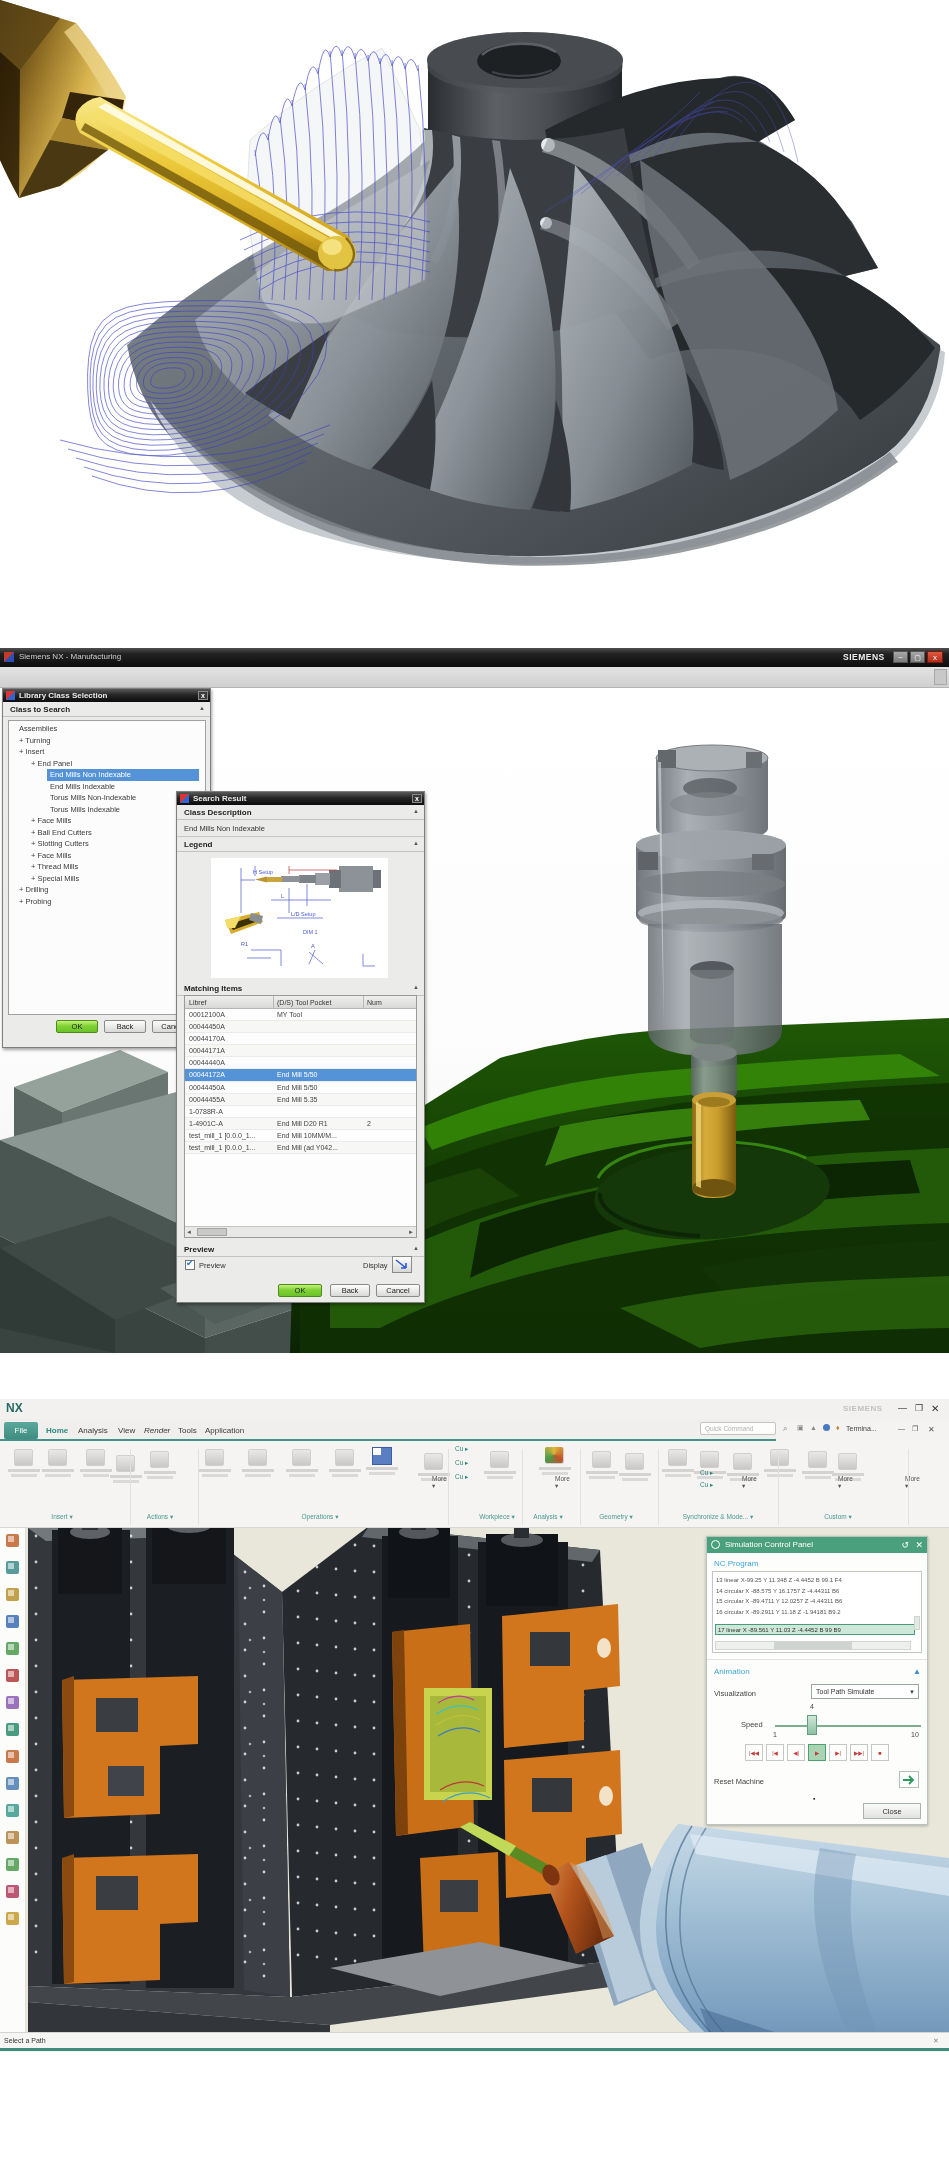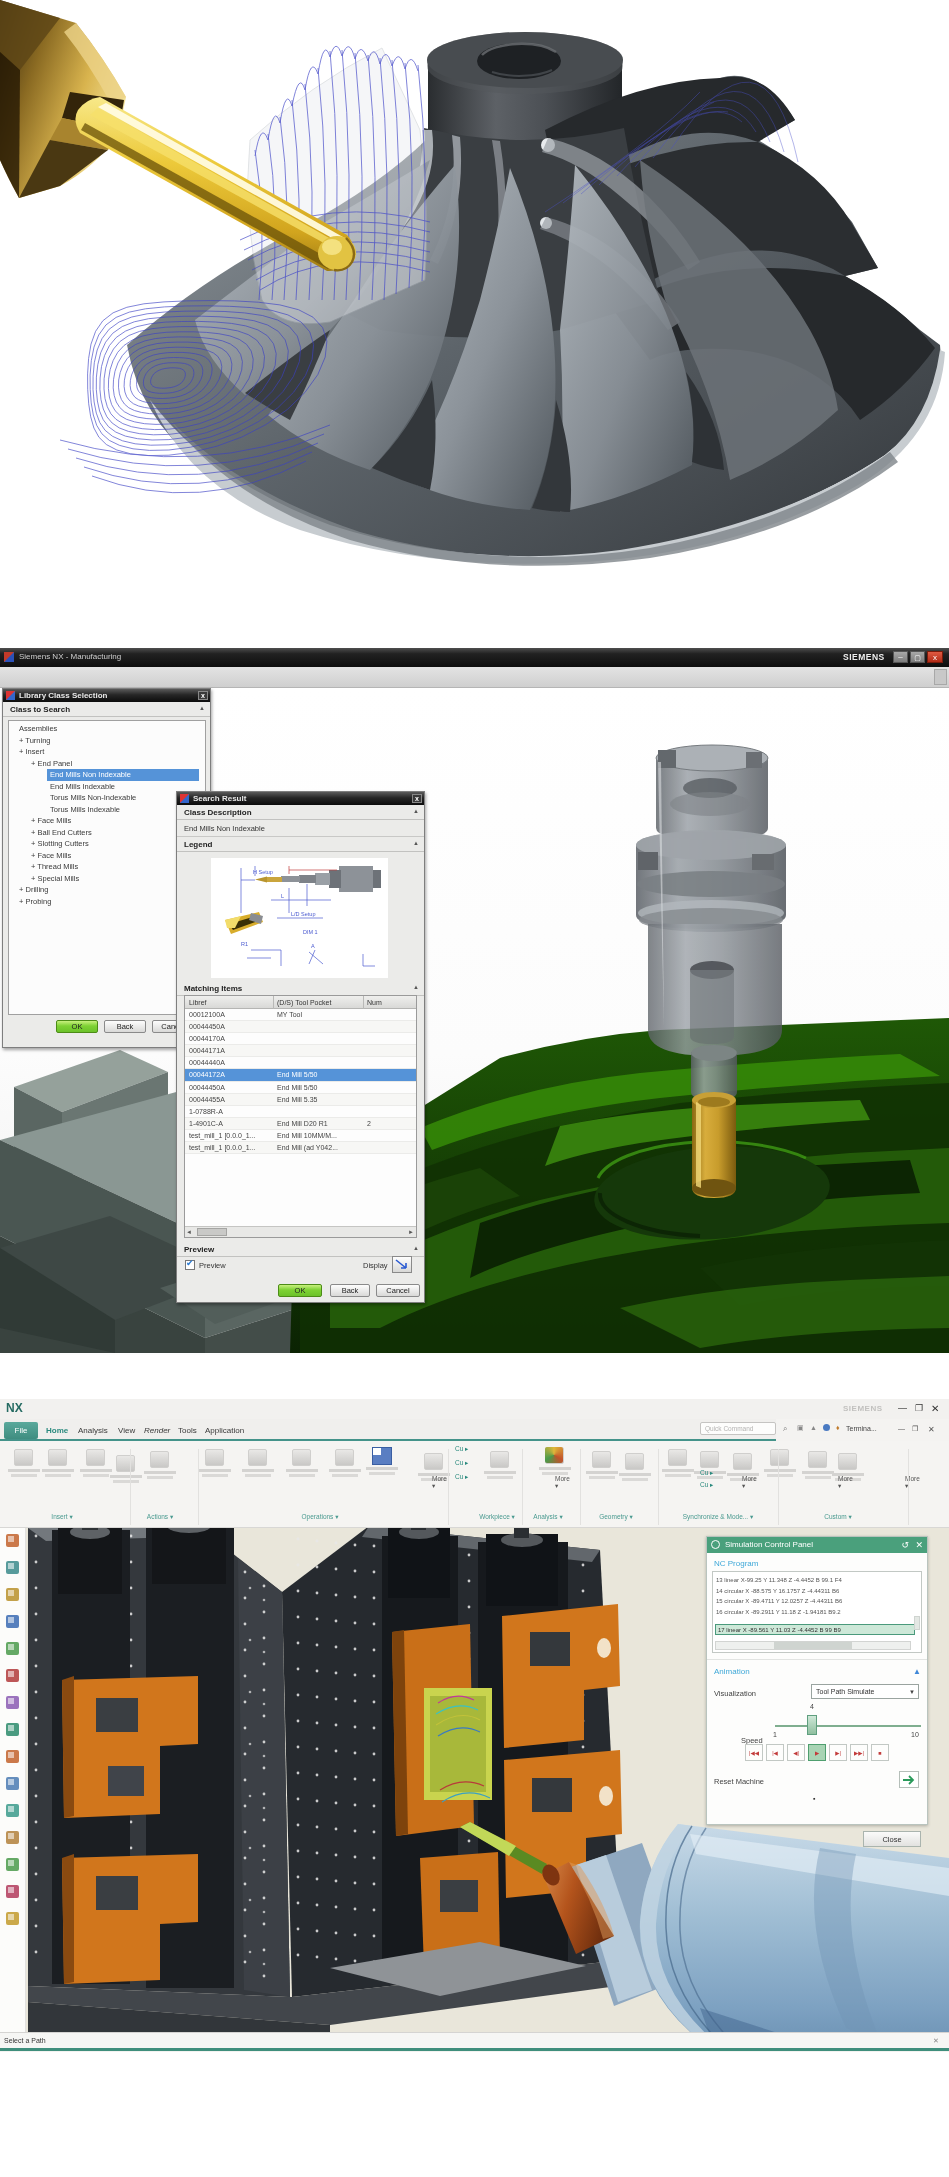--- a/index.html
+++ b/index.html
@@ -1247,40 +1247,40 @@
             <span style="position:absolute;left:30%;width:40%;height:7px;top:0;background:#cfd4d0;"></span>
           </div>
         <div style="position:absolute;right:1px;top:44px;width:6px;height:14px;background:#e4e8e4;border:1px solid #cfd4d0;"></div>
       </div>
       <div class="abs" style="left:0;top:122px;width:220px;height:1px;background:#e2e4e2;"></div>
       <div class="abs" style="left:7px;top:130px;font-size:8px;color:#3fa8d8;">Animation</div>
       <div class="abs" style="left:206px;top:130px;font-size:8px;color:#3f88d8;">▲</div>
       <div class="abs" style="left:7px;top:152px;font-size:7.5px;color:#444;">Visualization</div>
       <div class="abs" style="left:104px;top:147px;width:108px;height:15px;background:#fff;border:1px solid #9aa4a0;font-size:7px;color:#333;line-height:14px;padding-left:4px;">Tool Path Simulate<span style="position:absolute;right:3px;top:0;font-size:6px;color:#444;">▼</span></div>
       <div class="abs" style="left:103px;top:166px;font-size:7px;color:#444;">4</div>
-      <div class="abs" style="left:34px;top:183px;font-size:7.5px;color:#444;margin-top:16px;">Speed</div>
+      <div class="abs" style="left:34px;top:183px;font-size:7.5px;color:#444;">Speed</div>
       <div class="abs" style="left:68px;top:188px;width:146px;height:2px;background:#7fae8f;"></div>
       <div class="abs" style="left:100px;top:178px;width:10px;height:20px;background:linear-gradient(#cfe8d8,#8fbf9f);border:1px solid #5f9f7f;"></div>
       <div class="abs" style="left:66px;top:194px;font-size:7px;color:#444;">1</div>
       <div class="abs" style="left:204px;top:194px;font-size:7px;color:#444;">10</div>
       <div class="abs" style="left:38px;top:207px;width:18px;height:17px;background:#fdfdfc;border:1px solid #c2c8c4;color:#c23a3a;font-size:5.5px;text-align:center;line-height:16px;">|◀◀</div>
         <div class="abs" style="left:59px;top:207px;width:18px;height:17px;background:#fdfdfc;border:1px solid #c2c8c4;color:#c23a3a;font-size:5.5px;text-align:center;line-height:16px;">|◀</div>
         <div class="abs" style="left:80px;top:207px;width:18px;height:17px;background:#fdfdfc;border:1px solid #c2c8c4;color:#c23a3a;font-size:5.5px;text-align:center;line-height:16px;">◀|</div>
         <div class="abs" style="left:101px;top:207px;width:18px;height:17px;background:#a8d4b4;border:1px solid #4f9f6f;color:#c23a3a;font-size:5.5px;text-align:center;line-height:16px;">▶</div>
         <div class="abs" style="left:122px;top:207px;width:18px;height:17px;background:#fdfdfc;border:1px solid #c2c8c4;color:#c23a3a;font-size:5.5px;text-align:center;line-height:16px;">▶|</div>
         <div class="abs" style="left:143px;top:207px;width:18px;height:17px;background:#fdfdfc;border:1px solid #c2c8c4;color:#c23a3a;font-size:5.5px;text-align:center;line-height:16px;">▶▶|</div>
         <div class="abs" style="left:164px;top:207px;width:18px;height:17px;background:#fdfdfc;border:1px solid #c2c8c4;color:#c23a3a;font-size:5.5px;text-align:center;line-height:16px;">■</div>
       <div class="abs" style="left:7px;top:240px;font-size:7.5px;color:#444;">Reset Machine</div>
       <div class="abs" style="left:192px;top:234px;width:20px;height:17px;background:#fff;border:1px solid #b5bfb9;">
         <svg width="18" height="15">
             <path d="M3,8 L12,8 M9,4 L13,8 L9,12" stroke="#2a9a5a" stroke-width="1.8" fill="none"></path>
           </svg>
       </div>
       <div class="abs" style="left:106px;top:258px;font-size:7px;color:#333;">▪</div>
-      <div class="abs" style="left:156px;top:266px;width:58px;height:16px;background:linear-gradient(#fbfbfa,#e2e2e0);border:1px solid #aab4ae;font-size:7.5px;color:#333;text-align:center;line-height:15px;margin-top:28px;">Close</div>
+      <div class="abs" style="left:156px;top:266px;width:58px;height:16px;background:linear-gradient(#fbfbfa,#e2e2e0);border:1px solid #aab4ae;font-size:7.5px;color:#333;text-align:center;line-height:15px;">Close</div>
     </div>
 
     <div class="abs" style="left:0;top:633px;width:949px;height:16px;background:#f6f6f4;border-top:1px solid #d5d4d2;">
       <div class="abs" style="left:4px;top:4px;font-size:7px;color:#333;">Select a Path</div>
       <div class="abs" style="left:933px;top:4px;font-size:7px;color:#888;">✕</div>
     </div>
     <div class="abs" style="left:0;top:649px;width:949px;height:3px;background:#3f8e7c;"></div>
   </div>
 </div>
 

